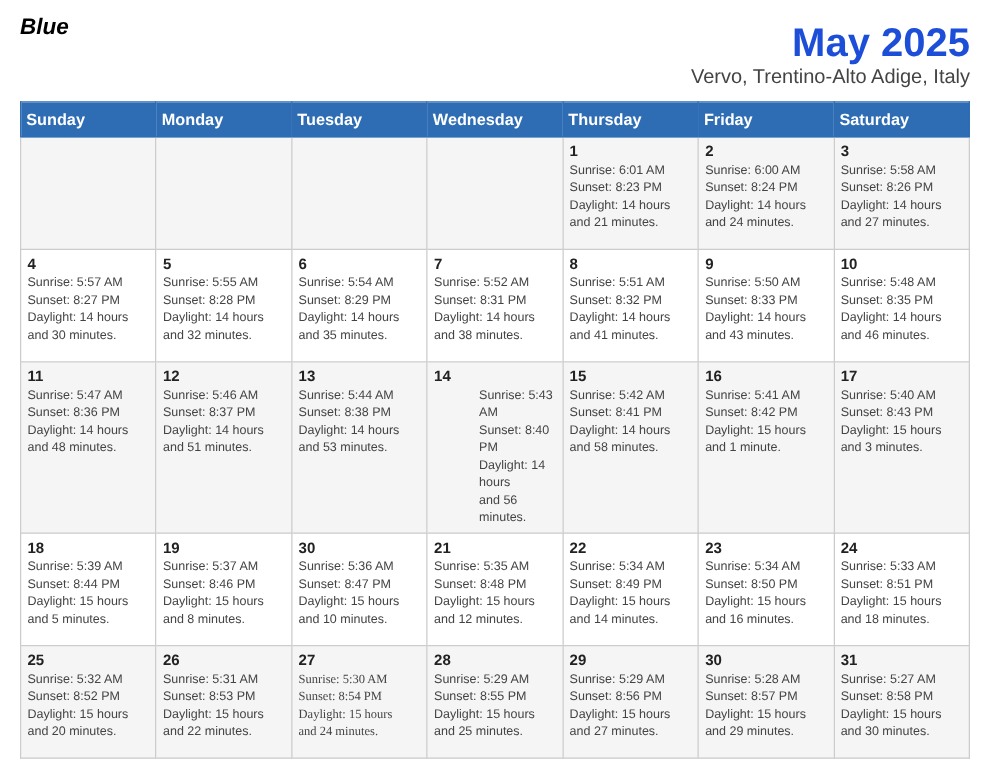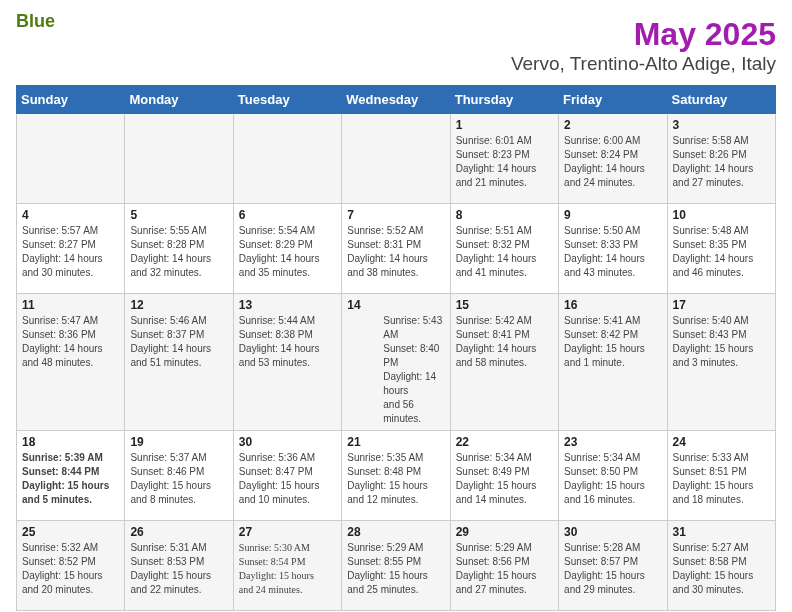--- a/index.html
+++ b/index.html
@@ -19,36 +19,36 @@
     .logo {
       display: flex;
       align-items: center;
     }
     .logo-text {
       font-size: 18px;
       font-weight: bold;
       line-height: 1.1;
     }
     .logo-general { color: #333; }
-    .logo-blue { color: #4d7c0f; }
+    .logo-blue { color: #000000; font-style: italic; }
     .logo-icon {
       width: 24px;
       height: 24px;
       margin-left: 2px;
     }
     .title-area {
       text-align: right;
     }
     .month-year {
       font-size: 32px;
       font-weight: bold;
-      color: #a21caf;
+      color: #1d4ed8;
     }
     .location {
-      font-size: 19px;
+      font-size: 16px;
       color: #444;
     }
     table {
       width: 100%;
       border-collapse: collapse;
       table-layout: fixed;
     }
     thead th {
       background-color: #2e6db4;
       color: #fff;
@@ -248,21 +248,21 @@
           <span class="day-num">17</span>
           <div class="day-info" style="white-space: pre-line;">Sunrise: 5:40 AM
 Sunset: 8:43 PM
 Daylight: 15 hours
 and 3 minutes.</div>
         </td>
       </tr>
       <tr>
         <td>
           <span class="day-num">18</span>
-          <div class="day-info" style="white-space: pre-line; font-weight: bold;">Sunrise: 5:39 AM
+          <div class="day-info" style="white-space: pre-line;">Sunrise: 5:39 AM
 Sunset: 8:44 PM
 Daylight: 15 hours
 and 5 minutes.</div>
         </td>
         <td>
           <span class="day-num">19</span>
           <div class="day-info" style="white-space: pre-line;">Sunrise: 5:37 AM
 Sunset: 8:46 PM
 Daylight: 15 hours
 and 8 minutes.</div>

